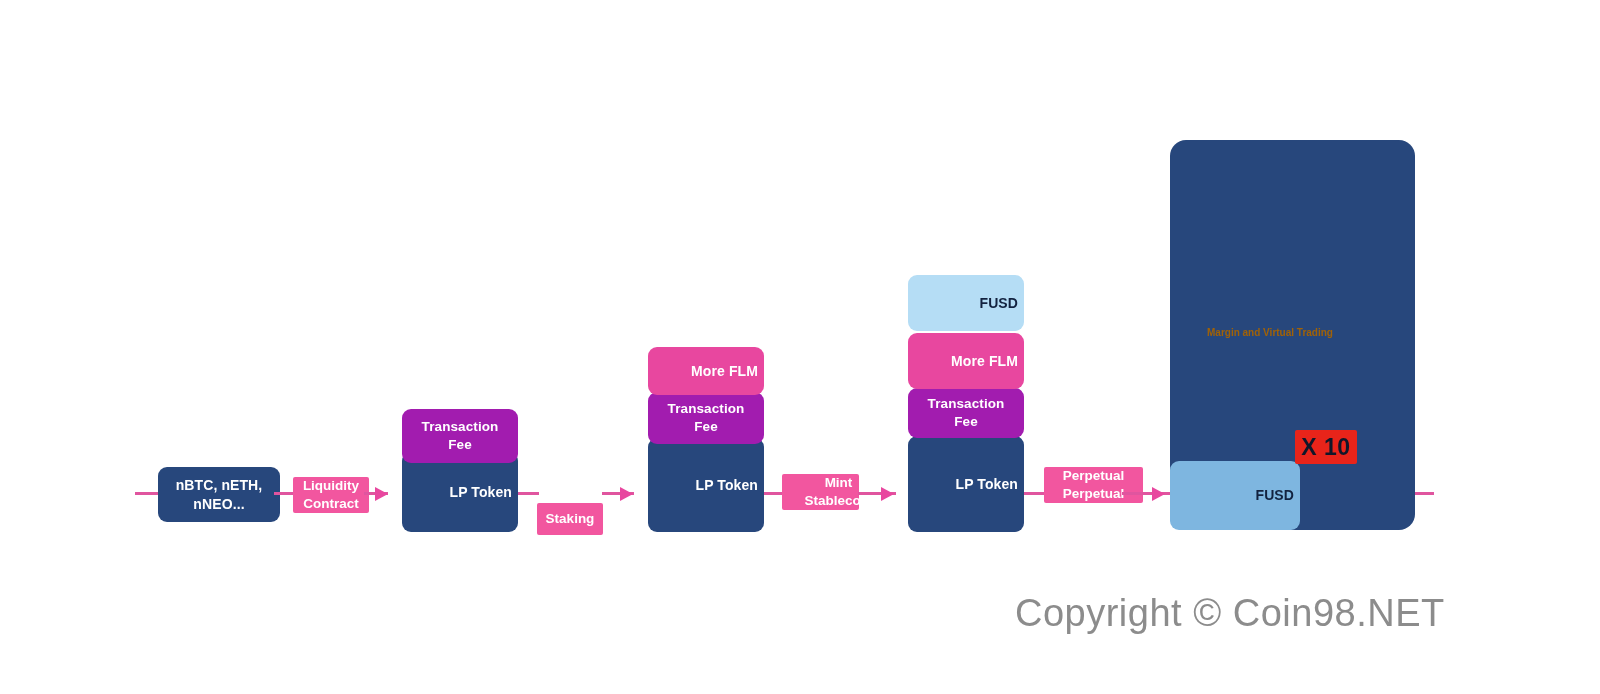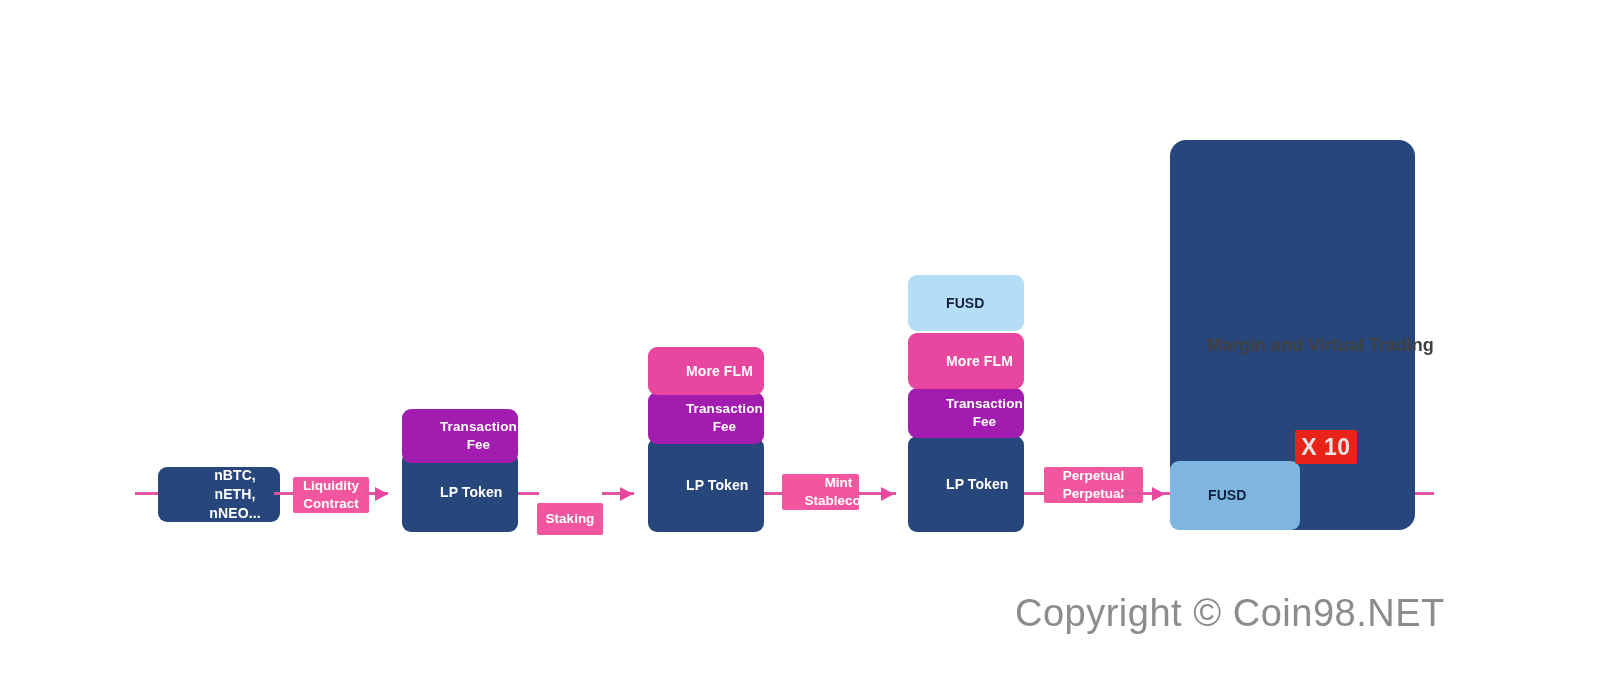--- a/index.html
+++ b/index.html
@@ -22,27 +22,26 @@
     width: 1600px;
     height: 694px;
   }
 
   
   .box {
     position: absolute;
     box-sizing: border-box;
     display: flex;
     align-items: center;
-    justify-content: flex-start;
+    justify-content: flex-end;
     text-align: center;
     line-height: 1.35;
     font-weight: bold;
     letter-spacing: .1px;
     border-radius: 9px;
-    padding-left: 32px;
   }
   .box span { display: block; padding: 0 6px; }
 
   .navy      { background: #27477c; color: #ffffff; }
   .brightblue{ background: #a21caf; color: #ffffff; }
   .pink      { background: #e8479f; color: #ffffff; }
   .lightblue { background: #b5ddf5; color: #12223f; }
   .midblue   { background: #7eb6e0; color: #12223f; }
 
   
@@ -79,30 +78,29 @@
   }
 
   
   #big-panel {
     position: absolute;
     background: #27477c;
     border-radius: 16px;
   }
   #big-panel-label {
     position: absolute;
-    color: #404040;
-    font-weight: bold;
-    font-size: 18px;
+    color: #a16207;
+    font-weight: bold;
+    font-size: 10px;
     white-space: nowrap;
-    margin-top: 8px;
   }
   #multiplier-badge {
     position: absolute;
     background: #e8241a;
-    color: #e5e5e5;
+    color: #0f172a;
     font-weight: bold;
     font-size: 23px;
     display: flex;
     align-items: center;
     justify-content: center;
     border-radius: 2px;
     letter-spacing: .5px;
   }
 
   

